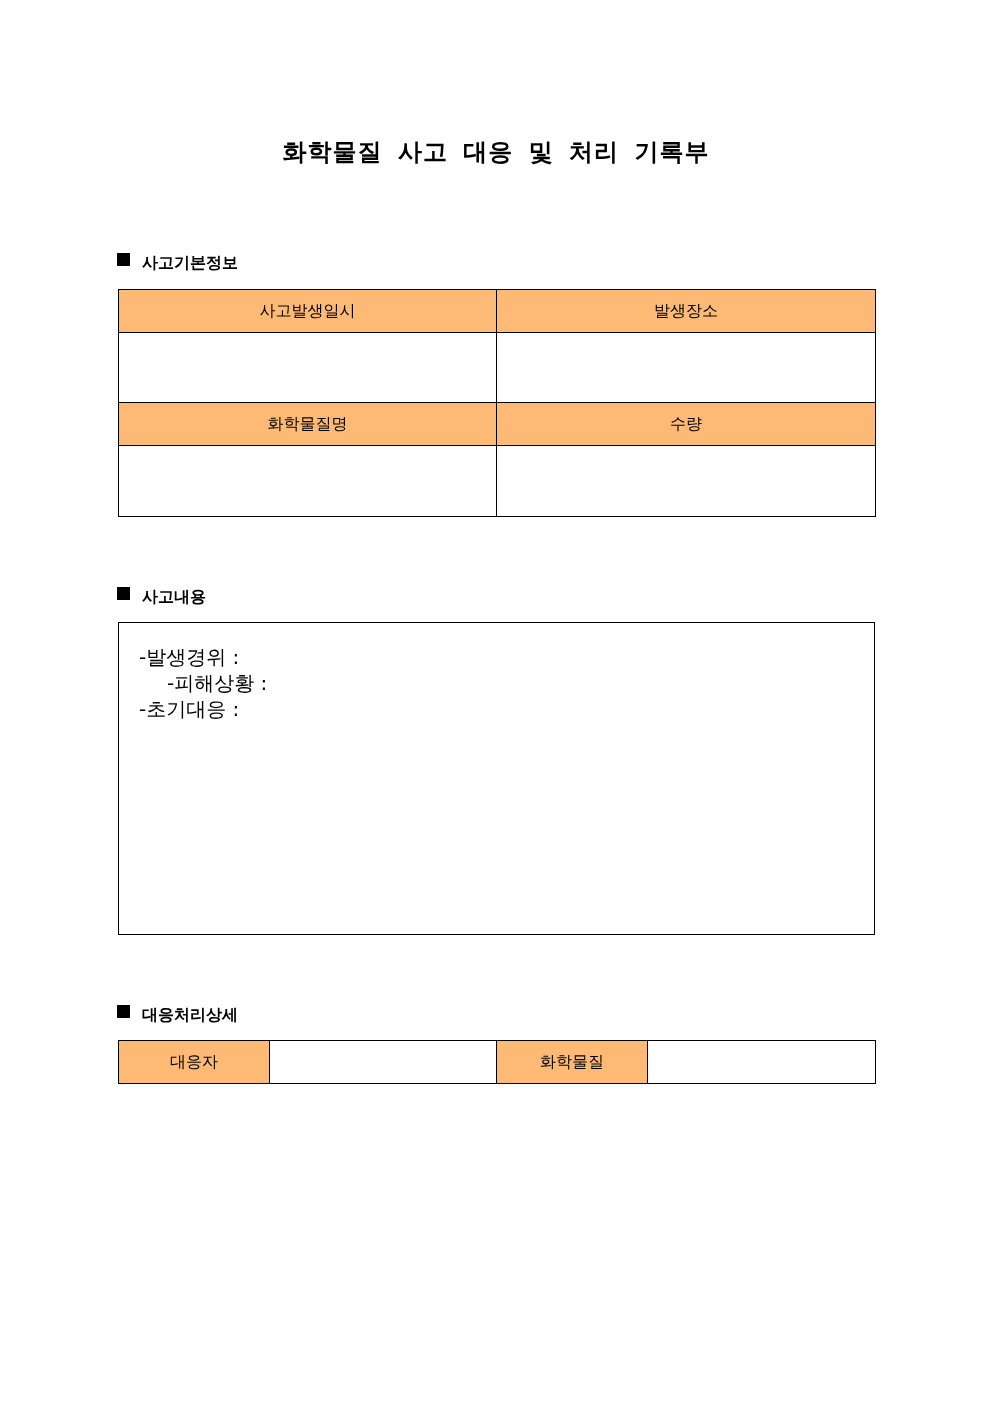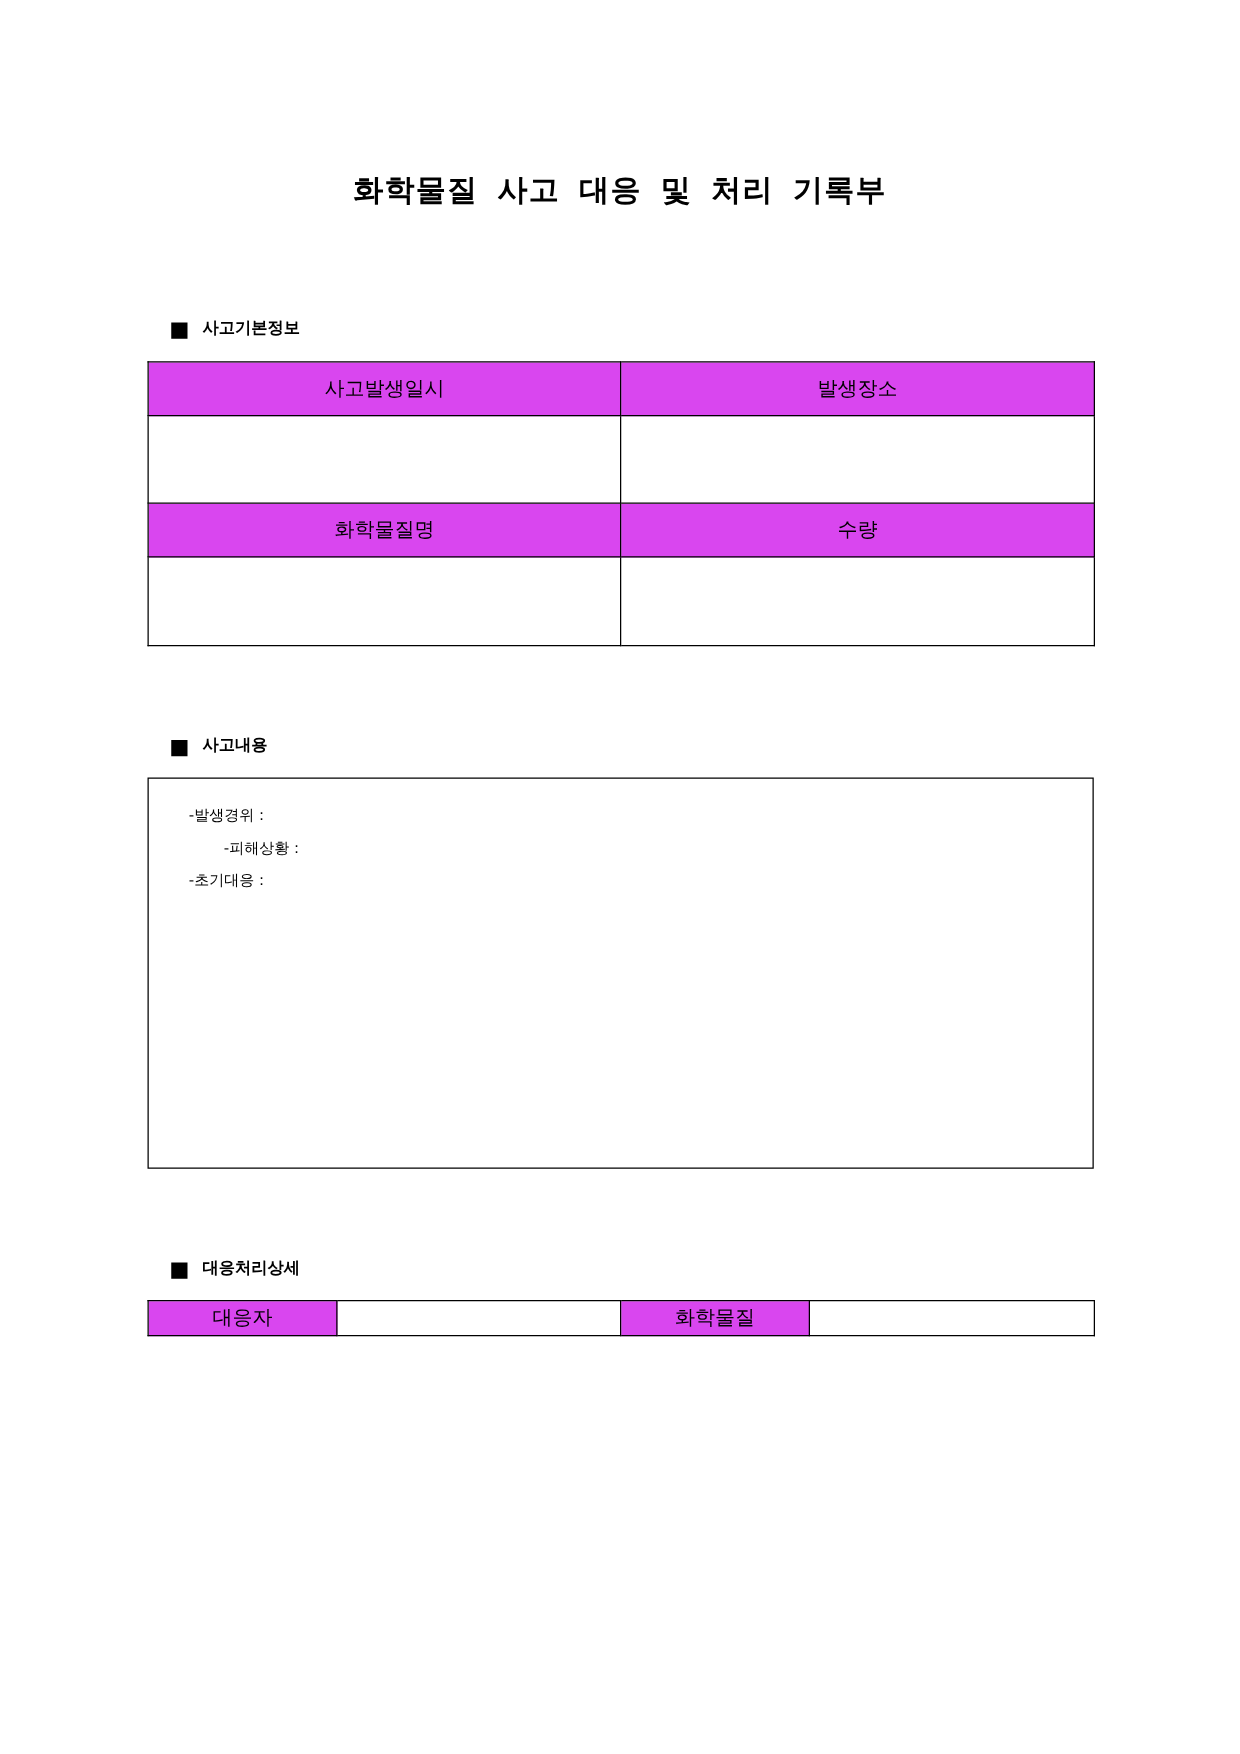--- a/index.html
+++ b/index.html
@@ -1,24 +1,24 @@
 <!DOCTYPE html>
 <html><head>
 <meta charset="utf-8">
 <style>
   html, body { margin:0; padding:0; background:#ffffff; }
   body { width:992px; height:1403px; position:relative; font-family:"DejaVu Sans","Liberation Sans",sans-serif; color:#000; }
   .title { position:absolute; top:136px; left:0; width:992px; text-align:center; font-size:24px; font-weight:bold; letter-spacing:1px; word-spacing:6px; }
-  .sec { position:absolute; left:137px; font-size:13px; font-weight:bold; display:flex; align-items:flex-end; }
+  .sec { position:absolute; left:117px; font-size:16px; font-weight:bold; display:flex; align-items:flex-start; }
   .sec .sq { display:inline-block; width:13px; height:13px; background:#000; margin-right:12px; }
   table { position:absolute; left:118px; border-collapse:collapse; table-layout:fixed; }
   td { border:1px solid #000; padding:0; font-size:16px; text-align:center; vertical-align:middle; }
-  .hd { background:#d946ef; }
+  .hd { background:#fdba74; }
   .content-box { position:absolute; left:118px; top:622px; width:755px; height:311px; border:1px solid #000; }
-  .content-box .line { position:absolute; left:32px; font-size:12px; }
+  .content-box .line { position:absolute; left:20px; font-size:20px; }
 </style>
 </head>
 <body>
 
 <div class="title">화학물질 사고 대응 및 처리 기록부</div>
 
 <div class="sec" style="top:253px;">
   <span class="sq"></span>
   <span>사고기본정보</span>
 </div>
@@ -62,20 +62,20 @@
   <span>대응처리상세</span>
 </div>
 <table style="top:1040px; width:757px;">
   <colgroup>
     <col style="width:151px">
       <col style="width:227px">
       <col style="width:151px">
       <col style="width:228px">
   </colgroup>
   <tbody>
-      <tr style="height:28px;">
+      <tr style="height:43px;">
     <td class="hd">대응자</td>
     <td></td>
     <td class="hd">화학물질</td>
     <td></td>
   </tr>
 </tbody>
   </table>
 
 </body></html>

